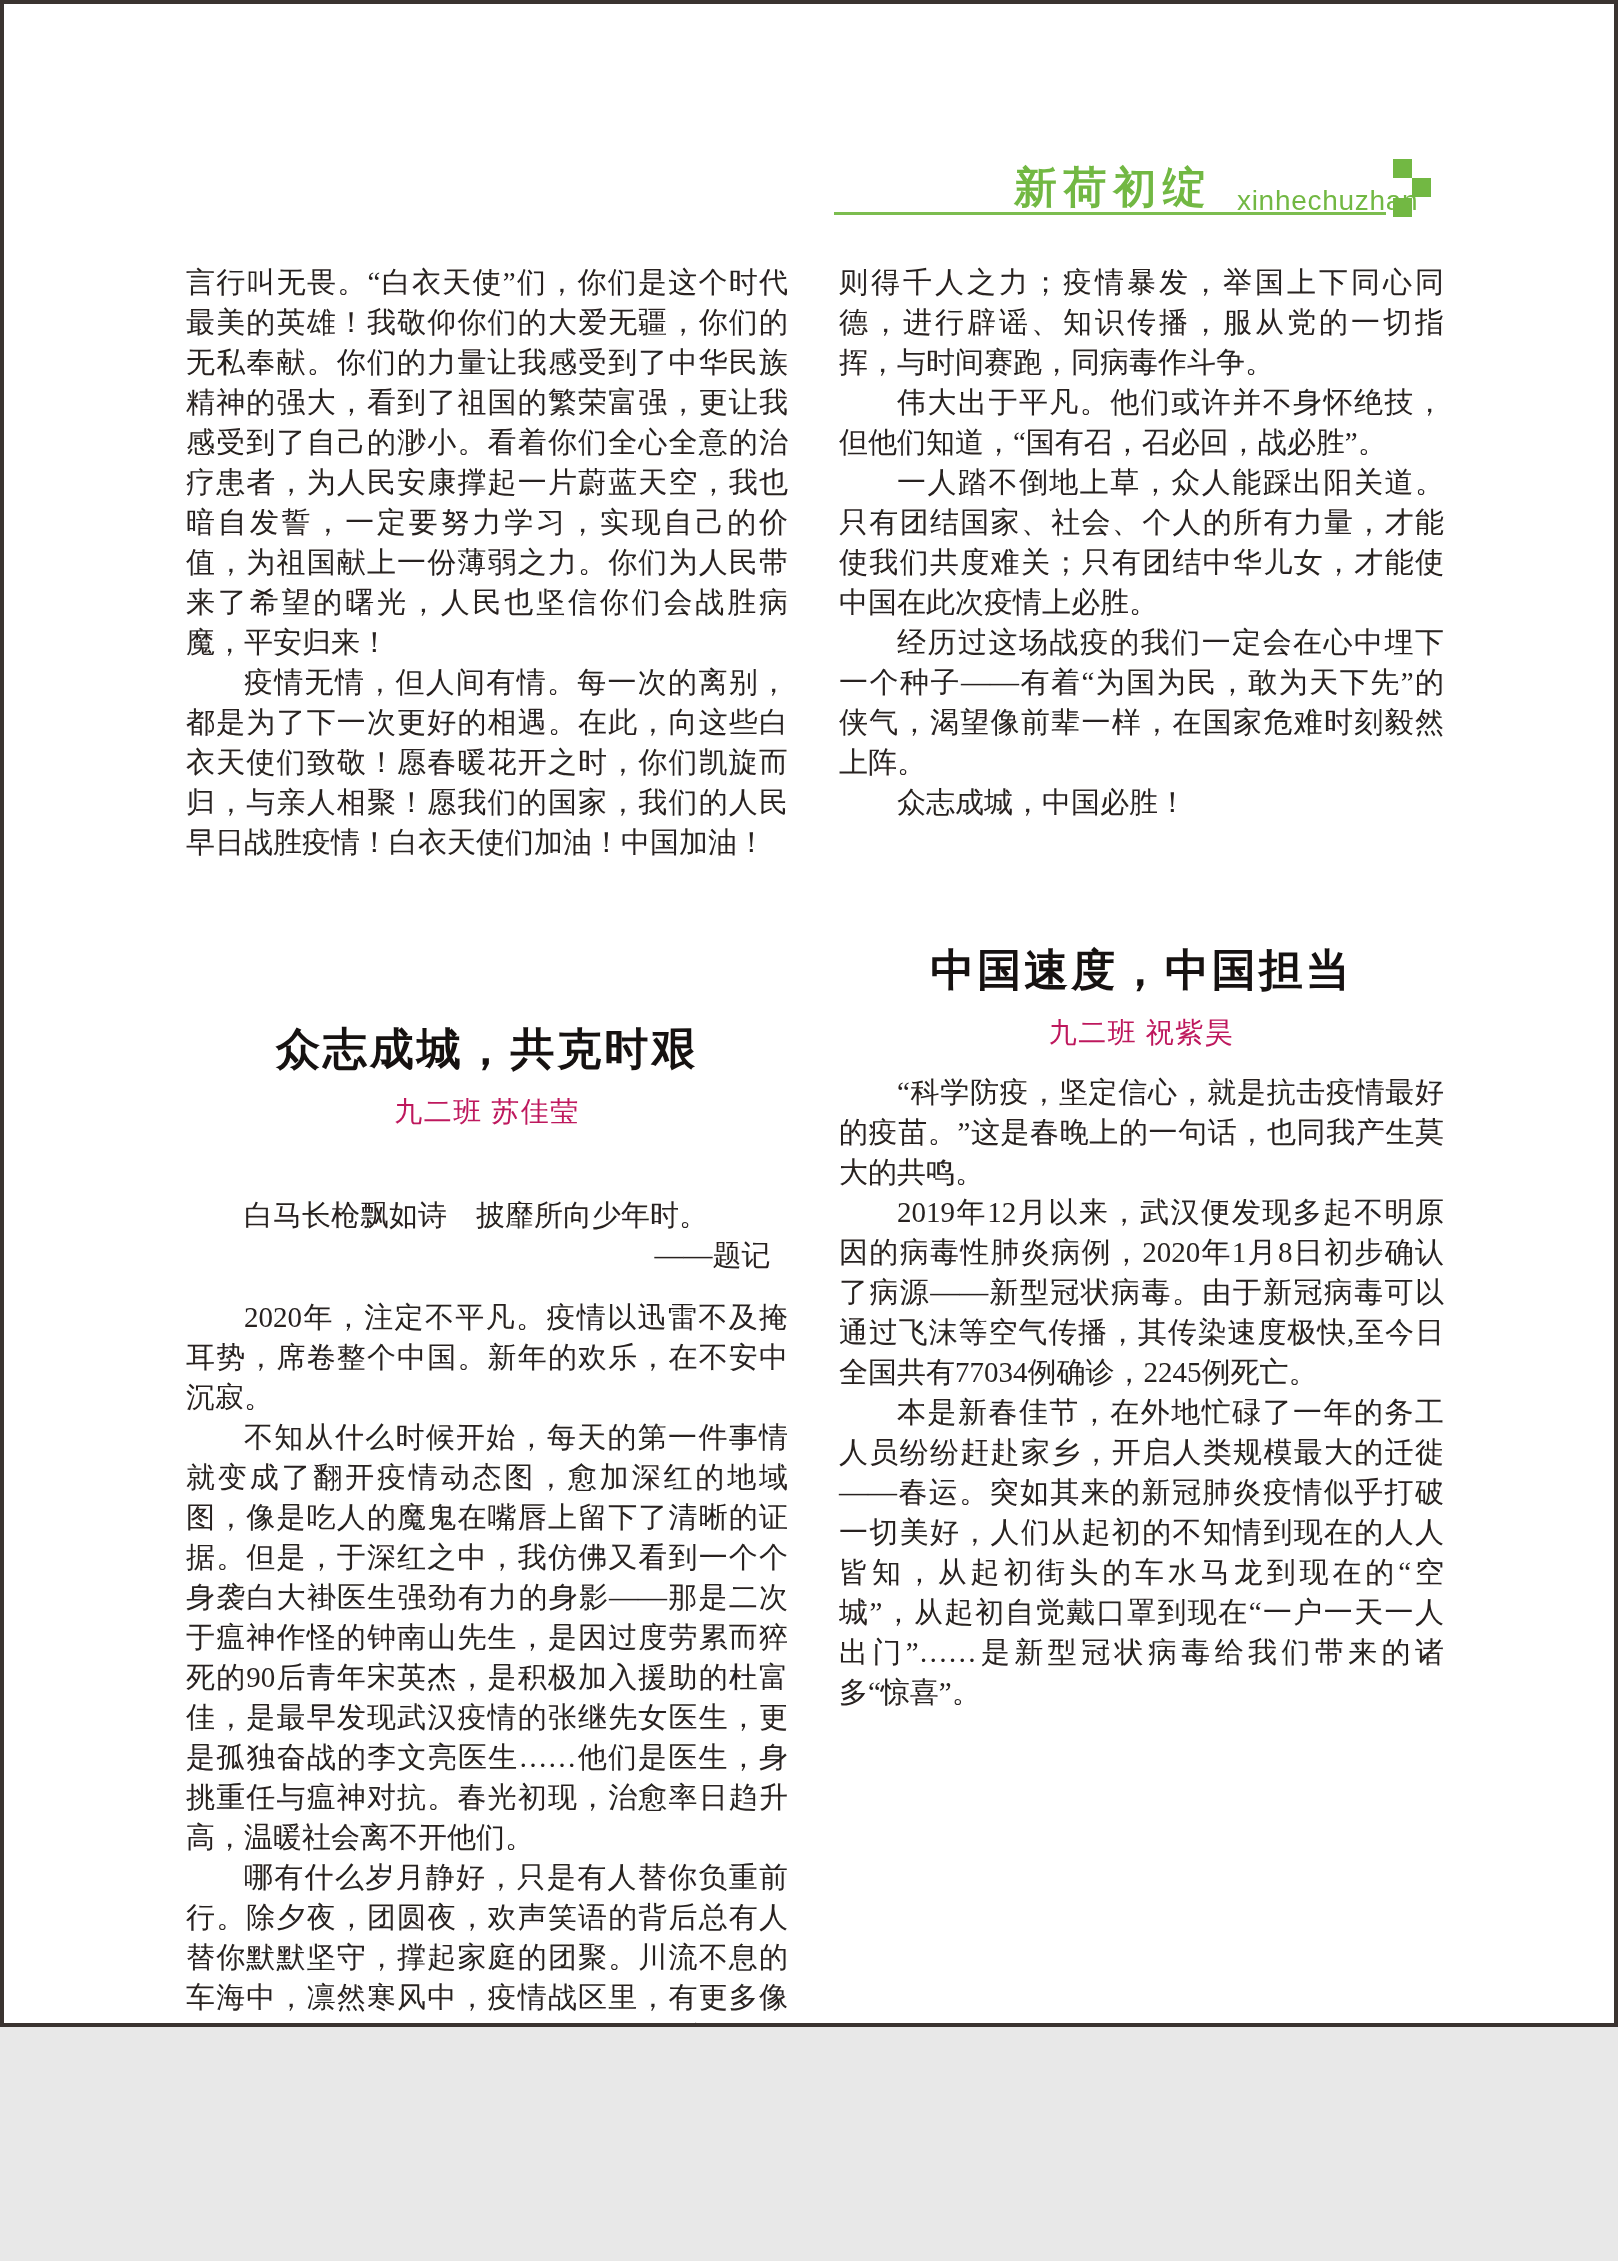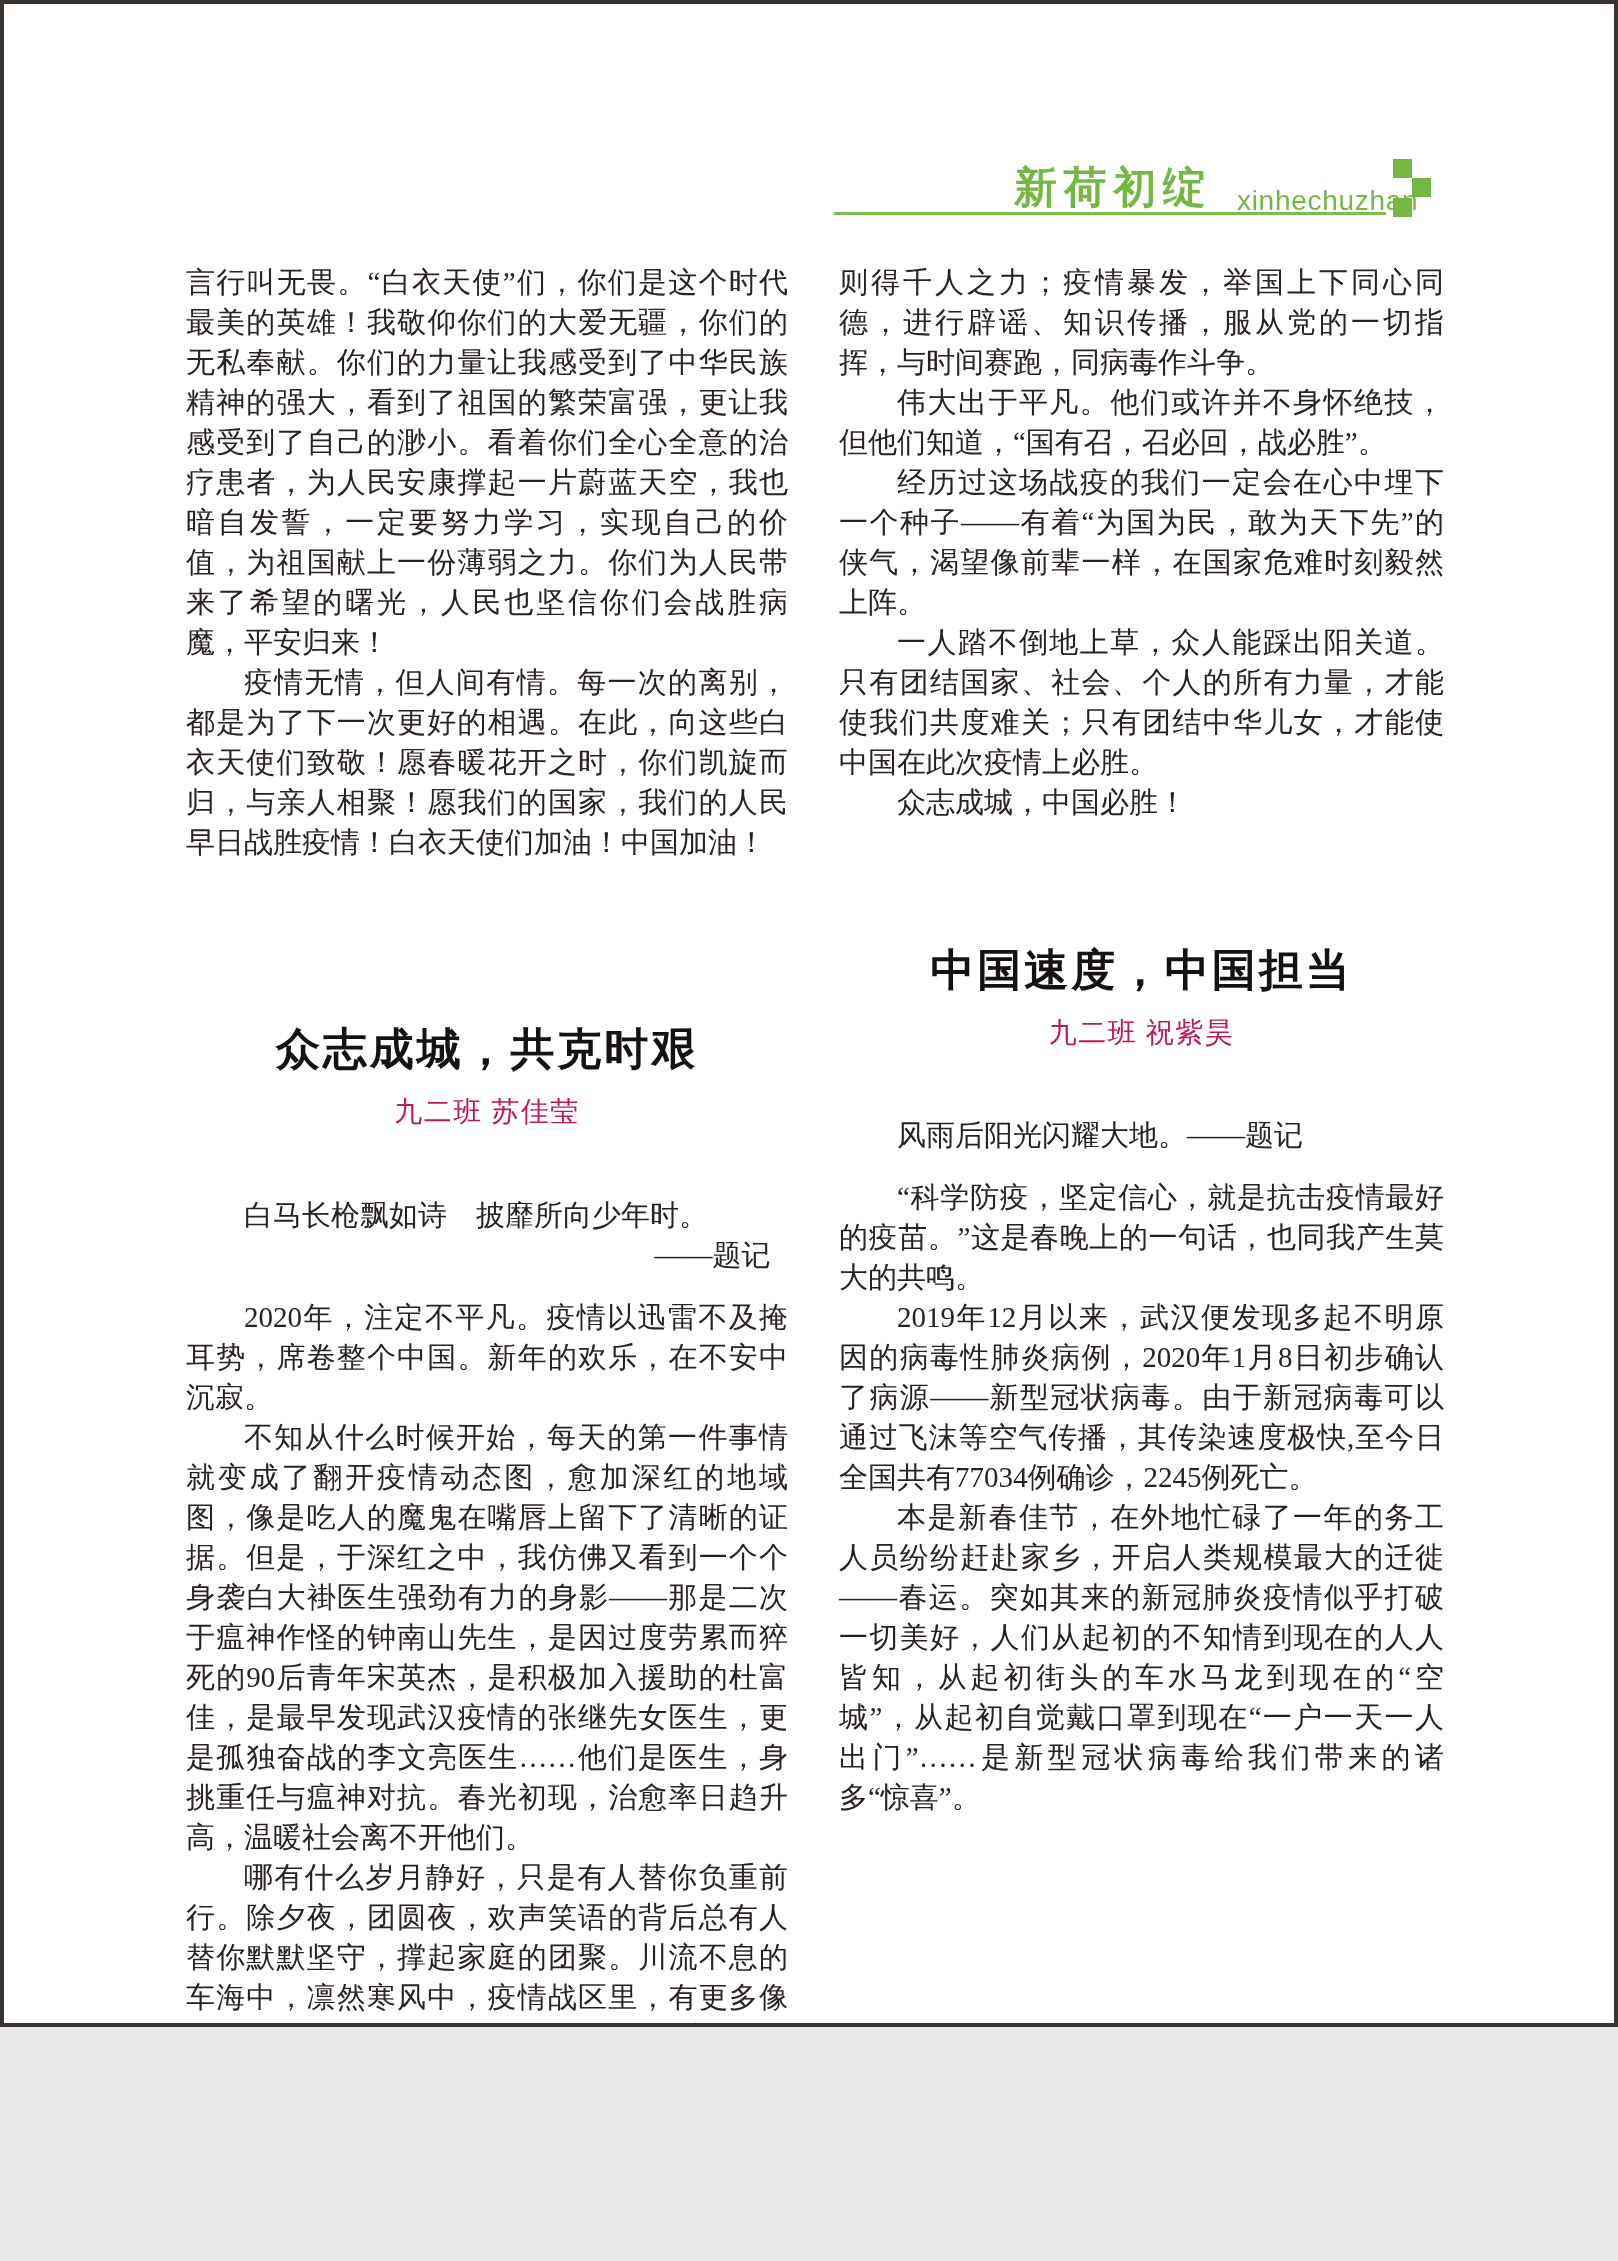--- a/index.html
+++ b/index.html
@@ -105,28 +105,27 @@
         <p class="para">不知从什么时候开始，每天的第一件事情就变成了翻开疫情动态图，愈加深红的地域图，像是吃人的魔鬼在嘴唇上留下了清晰的证据。但是，于深红之中，我仿佛又看到一个个身袭白大褂医生强劲有力的身影——那是二次于瘟神作怪的钟南山先生，是因过度劳累而猝死的90后青年宋英杰，是积极加入援助的杜富佳，是最早发现武汉疫情的张继先女医生，更是孤独奋战的李文亮医生……他们是医生，身挑重任与瘟神对抗。春光初现，治愈率日趋升高，温暖社会离不开他们。</p>
         <p class="para">哪有什么岁月静好，只是有人替你负重前行。除夕夜，团圆夜，欢声笑语的背后总有人替你默默坚守，撑起家庭的团聚。川流不息的车海中，凛然寒风中，疫情战区里，有更多像钟南山一样的人在为中国撑起生命的屏障。</p>
         <p class="para">“国有召，召必回，战必胜”“千人同心，</p>
       </div>
   </section>
 
   <section class="col col-right">
     <div>
         <p class="para no-indent">则得千人之力；疫情暴发，举国上下同心同德，进行辟谣、知识传播，服从党的一切指挥，与时间赛跑，同病毒作斗争。</p>
         <p class="para">伟大出于平凡。他们或许并不身怀绝技，但他们知道，“国有召，召必回，战必胜”。</p>
+        <p class="para">一人踏不倒地上草，众人能踩出阳关道。只有团结国家、社会、个人的所有力量，才能使我们共度难关；只有团结中华儿女，才能使中国在此次疫情上必胜。</p>
         <p class="para">经历过这场战疫的我们一定会在心中埋下一个种子——有着“为国为民，敢为天下先”的侠气，渴望像前辈一样，在国家危难时刻毅然上阵。</p>
-        <p class="para">一人踏不倒地上草，众人能踩出阳关道。只有团结国家、社会、个人的所有力量，才能使我们共度难关；只有团结中华儿女，才能使中国在此次疫情上必胜。</p>
         <p class="para">众志成城，中国必胜！</p>
       </div>
 
     <h2 class="article-title">中国速度，中国担当</h2>
     <div class="article-author">九二班 祝紫昊</div>
-    <div class="epigraph-line">风雨后阳光闪耀大地。——题记</div>
     <div class="paras">
         <p class="para">“科学防疫，坚定信心，就是抗击疫情最好的疫苗。”这是春晚上的一句话，也同我产生莫大的共鸣。</p>
         <p class="para">2019年12月以来，武汉便发现多起不明原因的病毒性肺炎病例，2020年1月8日初步确认了病源——新型冠状病毒。由于新冠病毒可以通过飞沫等空气传播，其传染速度极快,至今日全国共有77034例确诊，2245例死亡。</p>
         <p class="para">本是新春佳节，在外地忙碌了一年的务工人员纷纷赶赴家乡，开启人类规模最大的迁徙——春运。突如其来的新冠肺炎疫情似乎打破一切美好，人们从起初的不知情到现在的人人皆知，从起初街头的车水马龙到现在的“空城”，从起初自觉戴口罩到现在“一户一天一人出门”……是新型冠状病毒给我们带来的诸多“惊喜”。</p>
       </div>
   </section>
 
   <div class="page-number">56</div>
 </div>
 

